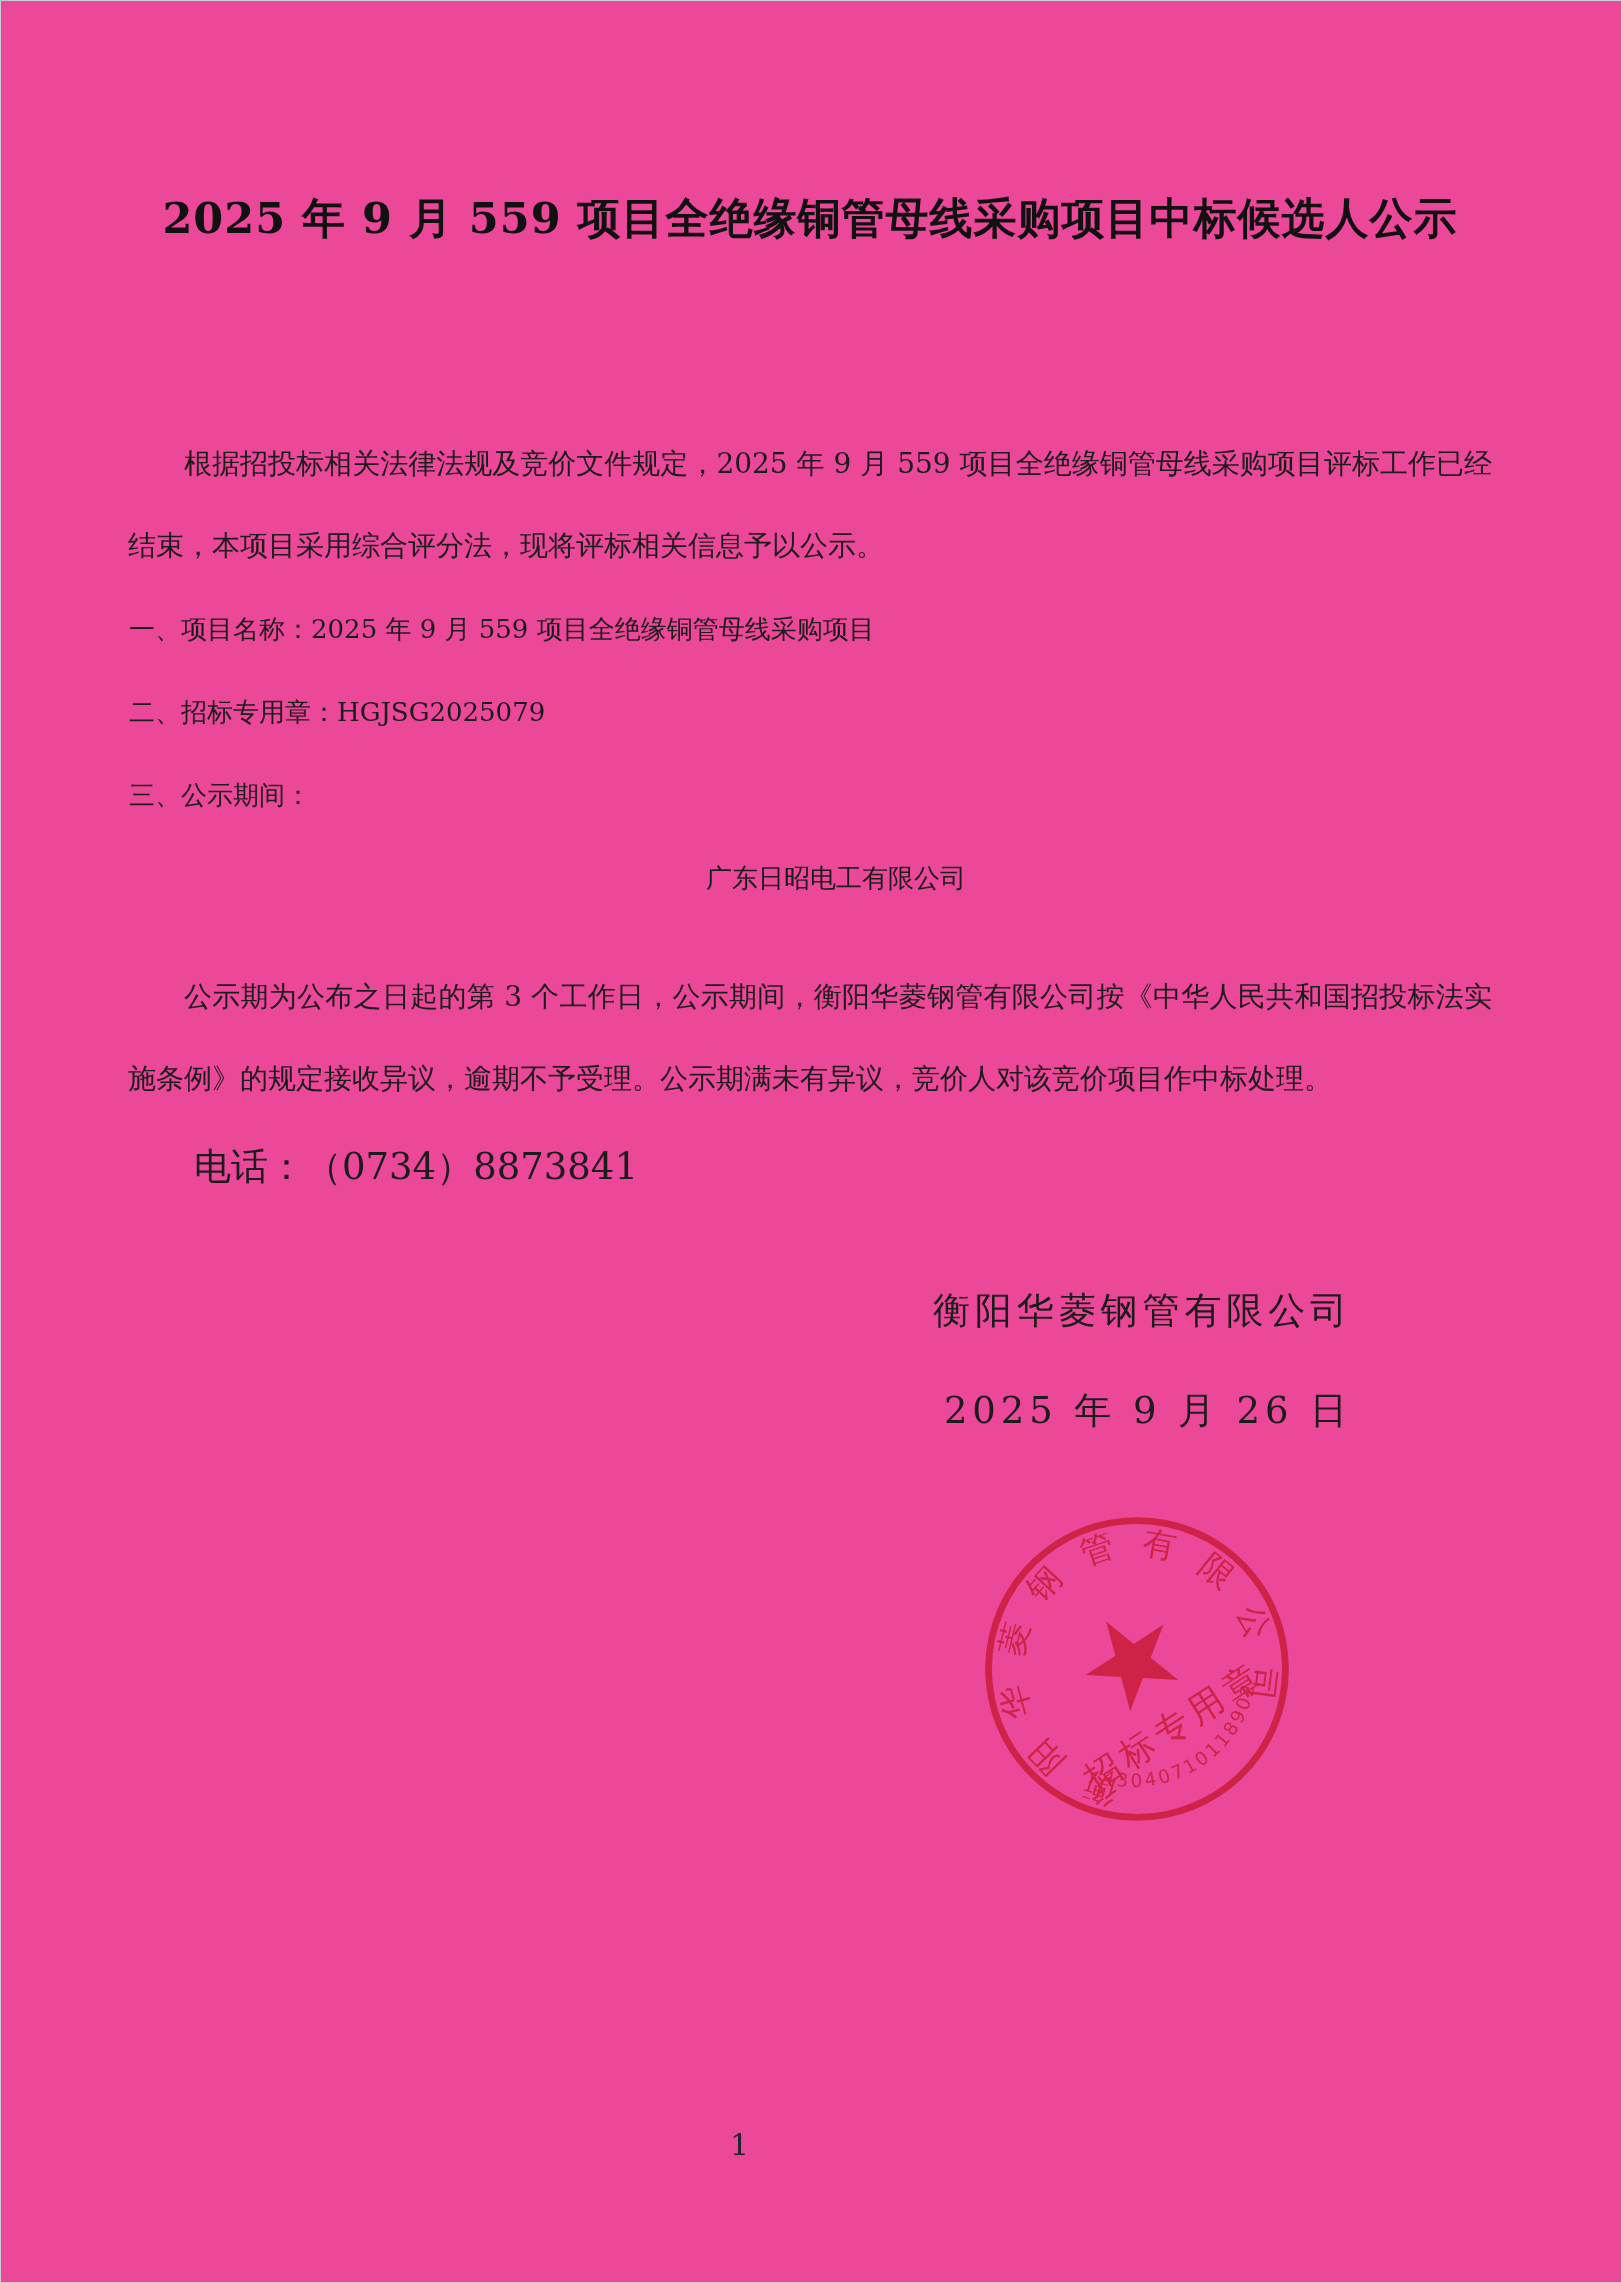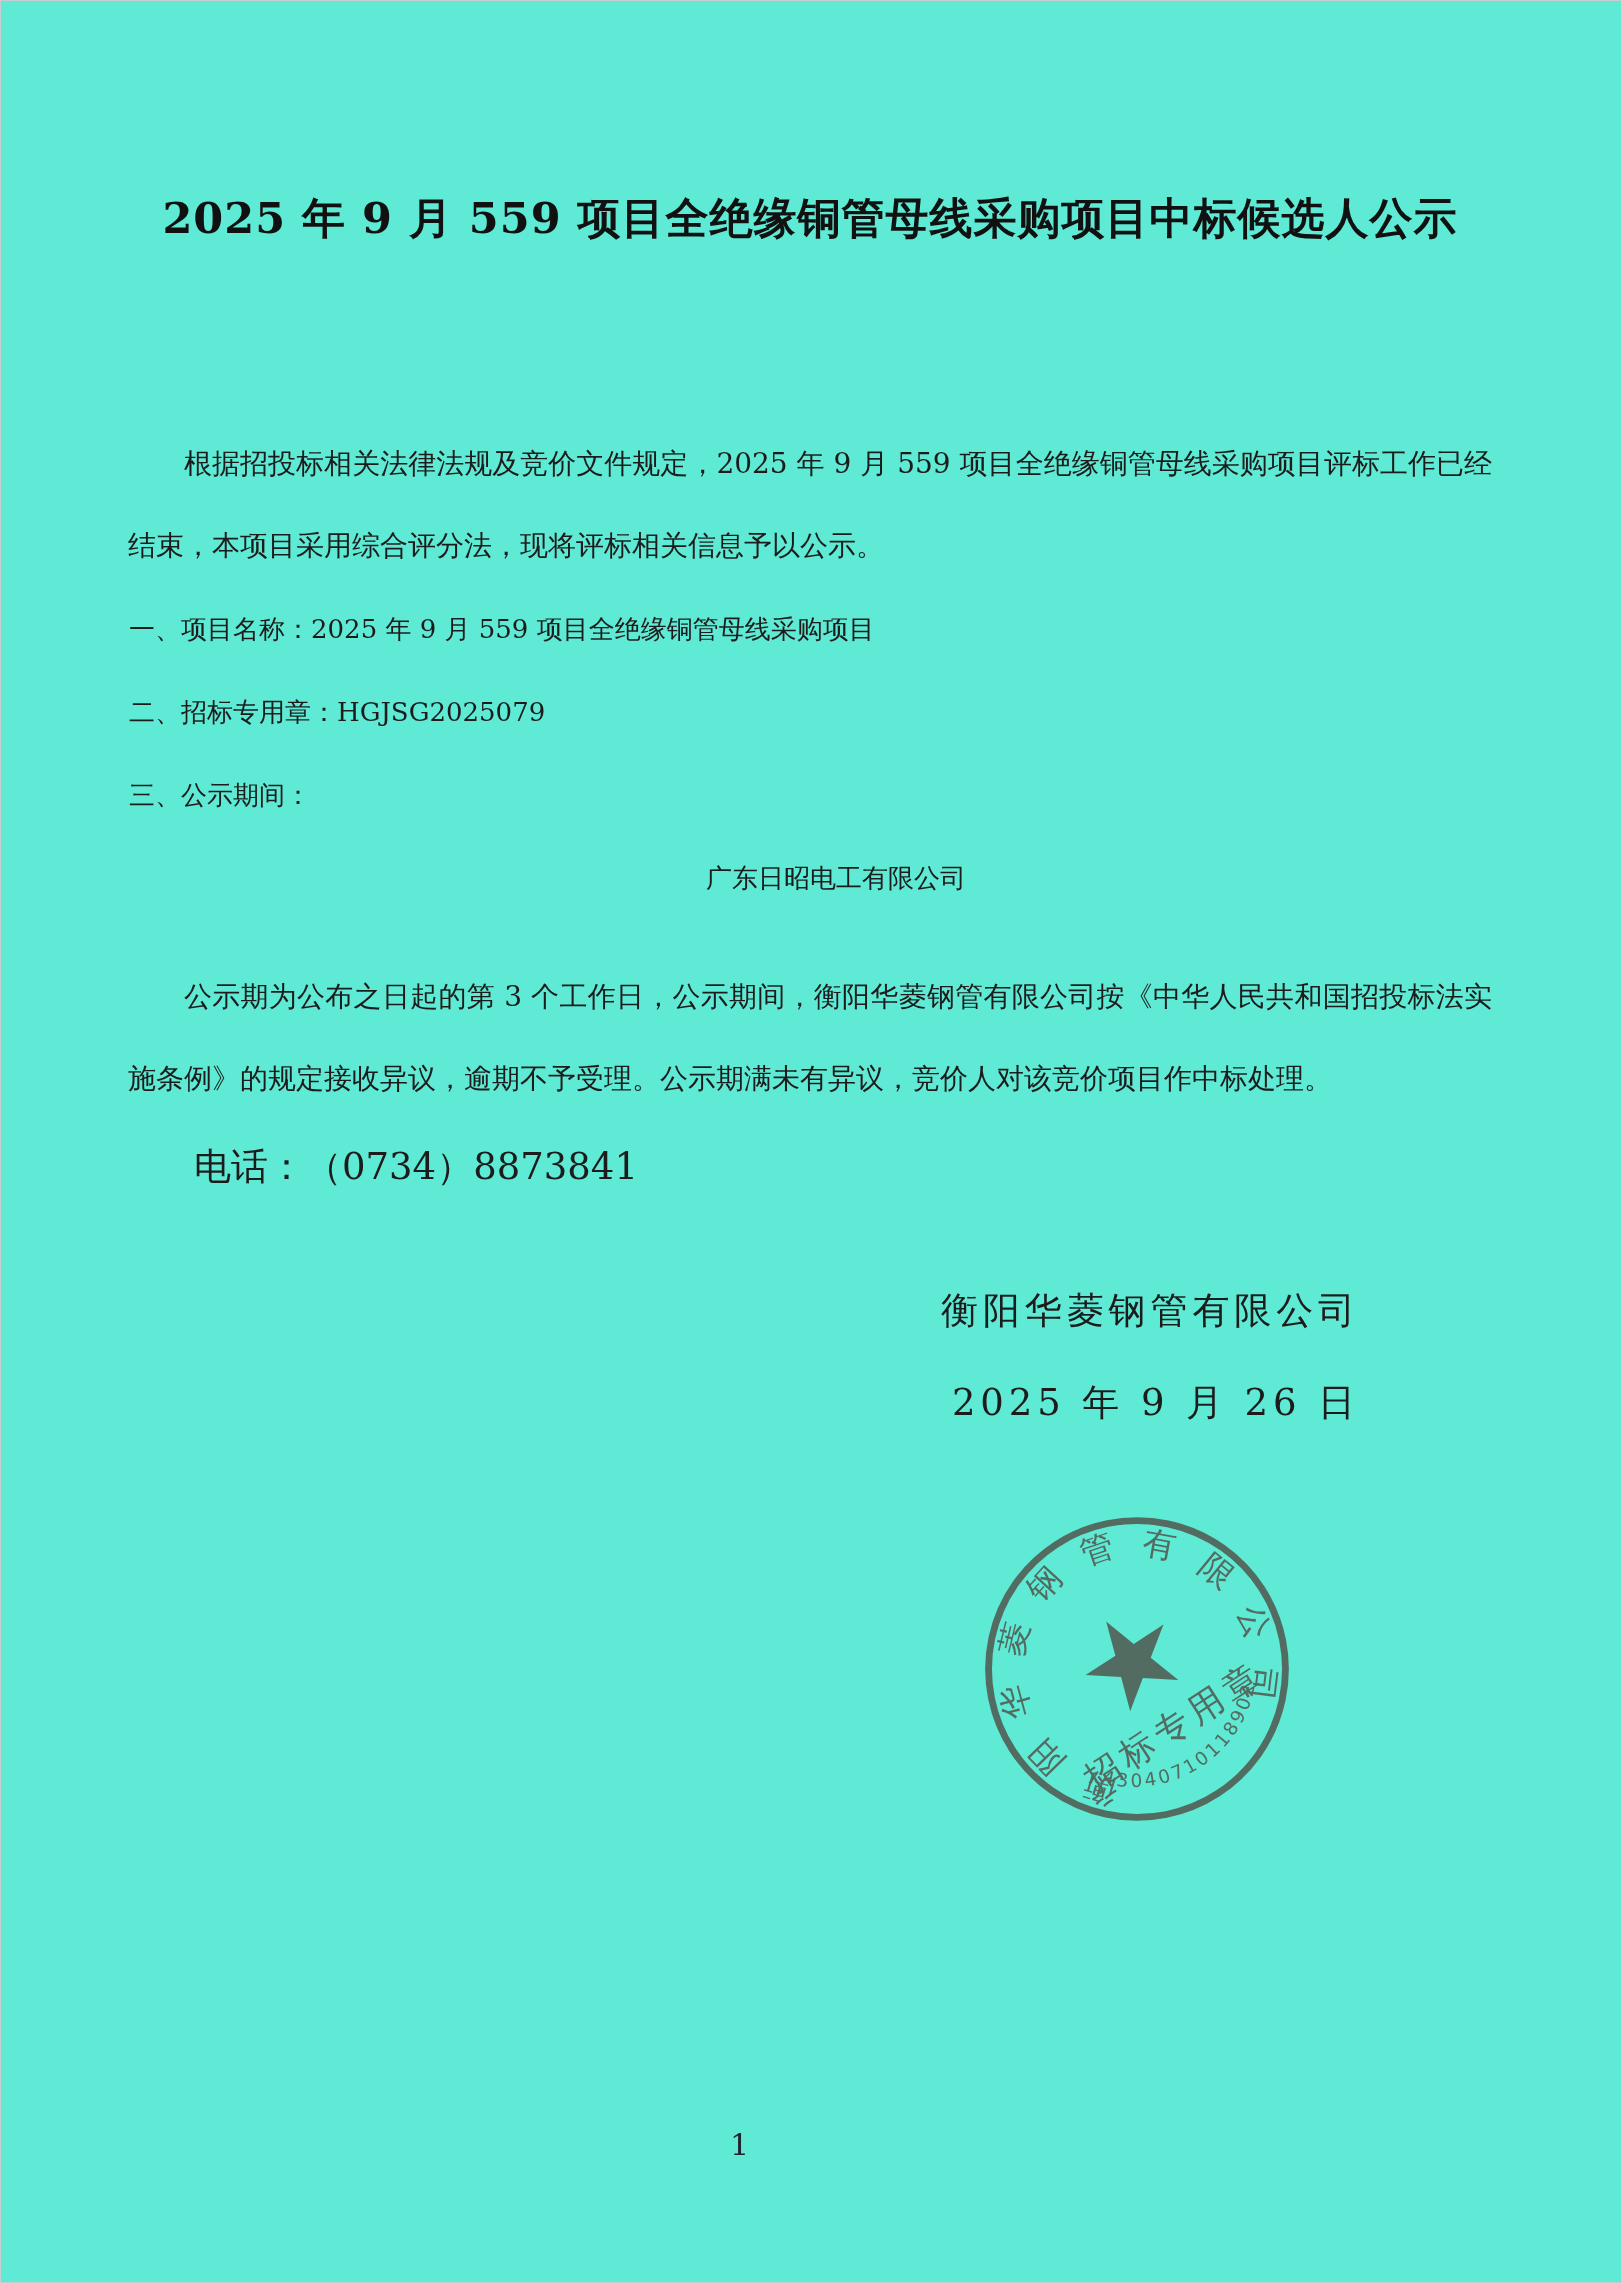--- a/index.html
+++ b/index.html
@@ -1,20 +1,20 @@
 <!DOCTYPE html>
 <html lang="zh"><head>
 <meta charset="utf-8">
 <style>
   html,body{margin:0;padding:0;background:#eef0f2;}
   .page{
     position:relative;
     width:1622px;height:2283px;
     margin:0 auto;
-    background:#5eead4;
+    background:#ec4899;
     border:1px solid #c9ccd1;
     box-sizing:border-box;
     padding:0 129px 0 127px;
     font-family:"DejaVu Serif","Liberation Serif",serif;
     color:#1c1c1c;
     overflow:hidden;
   }
   .title{
     margin:0;
     padding-top:191px;
@@ -49,21 +49,21 @@
   .contact p{margin:0;}
   .contact .email{margin-left:62px;}
   .signature{
     margin-top:70px;
     text-align:right;
     padding-right:132px;
     font-size:37px;
     line-height:92px;
     letter-spacing:4.9px;
   }
-  .signature p{margin:0;}
+  .signature p{margin:8px;}
   .page-number{
     position:absolute;
     left:729px;top:2126px;
     font-size:30px;
     color:#21242e;
   }
   .stamp{
     position:absolute;
     left:970px;top:1502px;
     mix-blend-mode:multiply;

